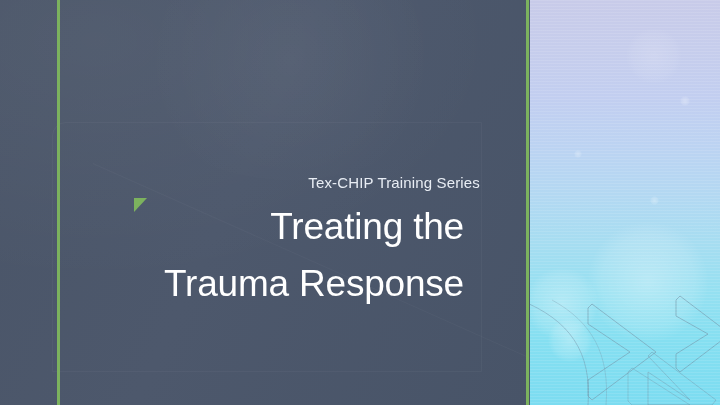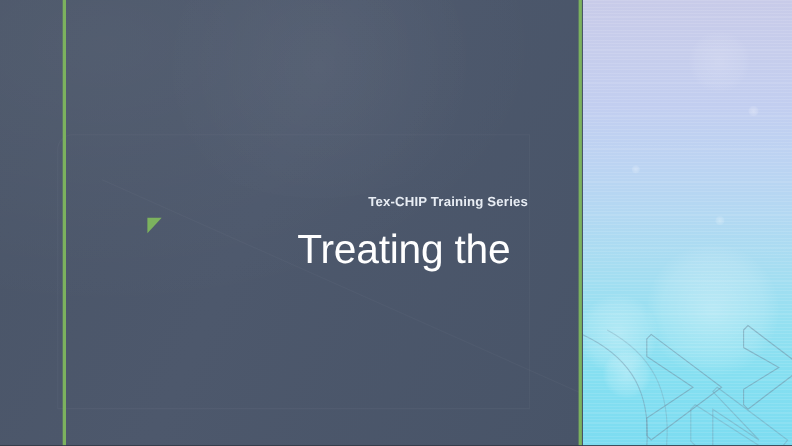--- a/index.html
+++ b/index.html
@@ -124,26 +124,26 @@
 
   
   .title-block {
     position: absolute;
     left: 120px;
     top: 176px;
     width: 360px;
     text-align: right;
   }
   .eyebrow {
-    font-size: 12px;
+    font-size: 15px;
     color: #e8edf4;
     letter-spacing: 0.15px;
     line-height: 14px;
     margin: 0 0 3px 0;
-    font-weight: 700;
+    font-weight: 400;
   }
   .headline {
     font-size: 37px;
     line-height: 41px;
     color: #ffffff;
     font-weight: 400;
     margin: 16px;
     letter-spacing: -0.2px;
     white-space: nowrap;
   }
@@ -201,15 +201,16 @@
     <div class="scan"></div>
   </div>
 
   <div class="accent-rule-right"></div>
 
   <div class="tri-bullet"></div>
 
   <div class="title-block">
     <p class="eyebrow">Tex-CHIP Training Series</p>
     <h1 class="headline">Treating the</h1>
+    <h1 class="headline">Trauma Response</h1>
   </div>
 
 </div>
 
 </body></html>

